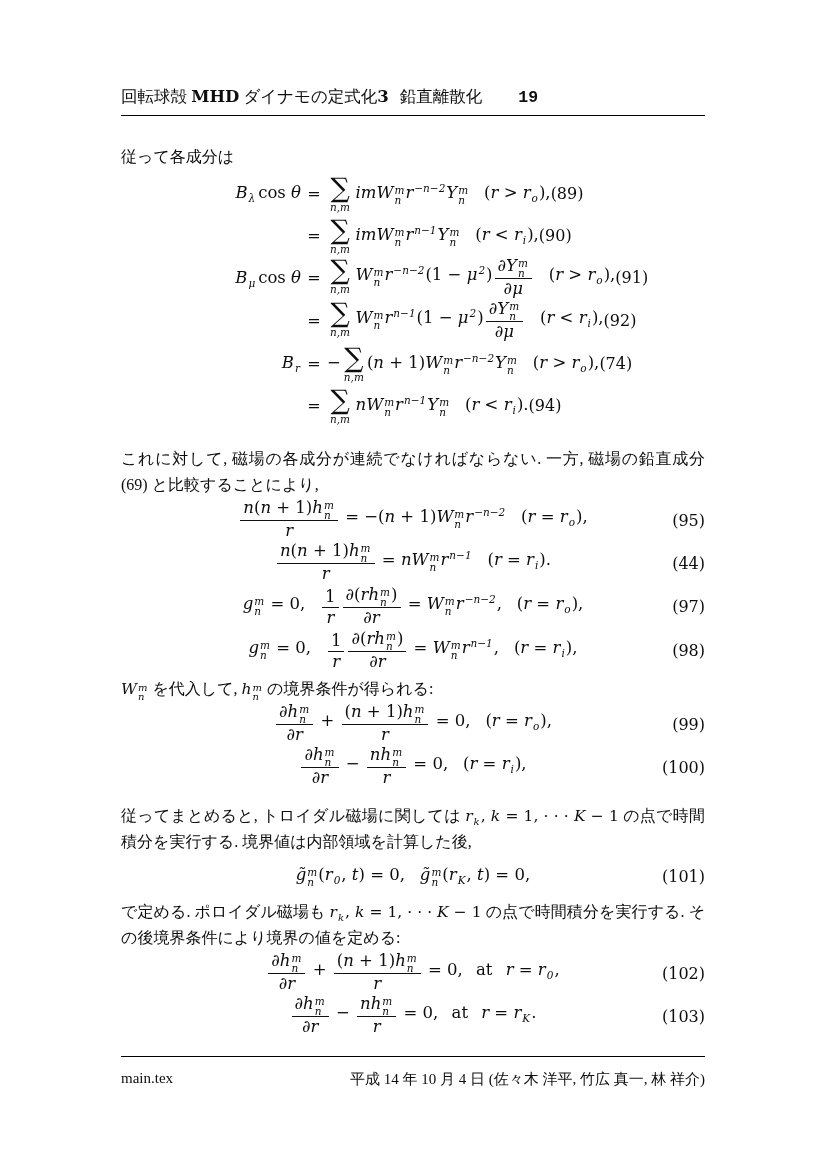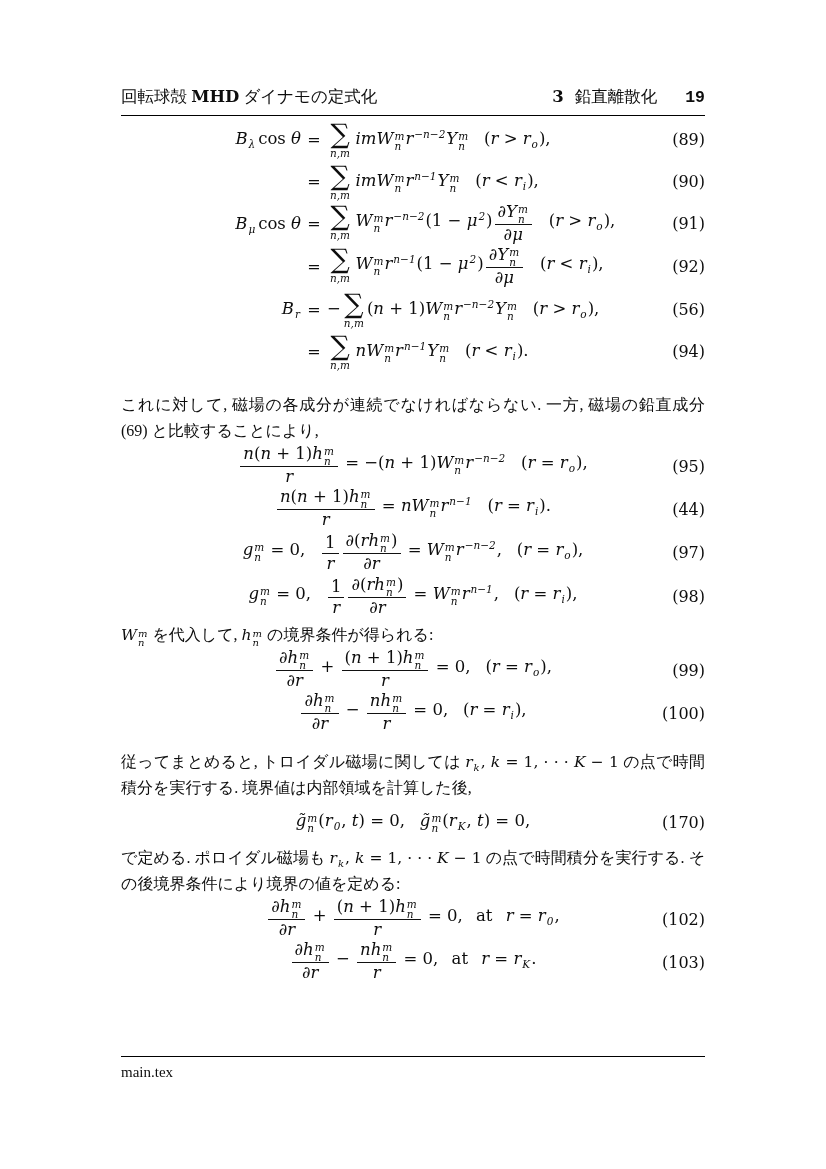--- a/index.html
+++ b/index.html
@@ -1,25 +1,25 @@
 <!DOCTYPE html>
 <html><head>
 <meta charset="utf-8">
 <style>
   html,body{margin:0;padding:0;background:#ffffff;}
   .page{position:relative;width:826px;height:1169px;background:#fff;color:#0d0d0d;
         font-family:"Liberation Serif","DejaVu Serif",serif;overflow:hidden;}
   .content{position:absolute;left:121px;top:86px;width:584px;}
   
-  .pheader{display:flex;justify-content:space-between;align-items:baseline;
+  .pheader{display:flex;align-items:baseline;
            border-bottom:1px solid #000;padding-bottom:7px;font-size:16.5px;}
   .hl .bold{font-weight:bold;font-family:"DejaVu Serif",serif;}
   .hr-group{display:flex;align-items:baseline;}
   .sec-no{font-weight:bold;margin-right:11px;font-family:"DejaVu Serif",serif;}
-  .sec-title{margin-right:28px;}
+  .sec-title{margin-right:36px;}
   .pg-no{font-weight:bold;font-family:Liberation Mono, monospace;}
   
   .para{margin:0;font-size:16px;line-height:26px;text-align:justify;}
   .p1{margin-top:28px;}
   .p2{margin-top:20px;}
   .p3{margin-top:6px;}
   .p4{margin-top:4px;}
   .p5{margin-top:15px;}
   .p6{margin-top:2px;}
   
@@ -39,45 +39,46 @@
   .sum-lim{font-size:10.5px;line-height:10px;font-style:italic;margin-top:2px;}
   .frac{display:inline-block;vertical-align:-14px;text-align:center;margin:0 2px;}
   .fnum,.fden{display:block;padding:0 3px;line-height:20px;white-space:nowrap;}
   .fnum{border-bottom:1px solid #111;}
   
   .eqalign{margin-top:2px;}
   .arow{display:grid;grid-template-columns:180px 26px auto 1fr;align-items:center;min-height:42px;}
   .arow .lhs{text-align:right;white-space:nowrap;}
   .arow .rel{text-align:center;font-family:"DejaVu Serif",serif;}
   .arow .rhs{text-align:left;white-space:nowrap;}
-  .enum{text-align:right;font-size:16px;font-family:"DejaVu Serif",serif;white-space:nowrap;}
+  .enum{font-size:16px;font-family:"DejaVu Serif",serif;white-space:nowrap;}
   
   .ceq{position:relative;display:flex;align-items:center;justify-content:center;min-height:42px;}
   .ceq.tall{min-height:44px;}
   .ceq .cbody{white-space:nowrap;}
   .ceq .enum{position:absolute;right:0;top:50%;transform:translateY(-50%);}
   
   .pfooter{position:absolute;left:121px;width:584px;top:1056px;border-top:1px solid #000;
-           padding-top:7px;display:flex;justify-content:space-between;font-size:15px;}
+           padding-top:13px;display:flex;justify-content:space-between;font-size:15px;}
 </style>
 </head>
 <body>
 
 <div class="page">
   <div class="content">
 
     <div class="pheader">
       <span class="hl"><span>回転球殻 </span><span class="bold">MHD</span><span> ダイナモの定式化</span></span>
       <span class="hr-group">
         <span class="sec-no">3</span>
         <span class="sec-title">鉛直離散化</span>
         <span class="pg-no">19</span>
       </span>
     </div>
 
+    <p class="para p1">従って各成分は</p>
 
     <div class="eqalign">
       <div class="arow">
         <span class="lhs math"><span class="ss"><span class="mi">B</span><span class="scr pos-sub"><span class="scl">λ</span></span></span><span class="msp" style="width: 0.12em;"></span><span class="mr">cos </span><span class="mi">θ</span></span>
         <span class="rel">=</span>
         <span class="rhs math"><span class="sum">
               <span class="sum-sig">∑</span>
               <span class="sum-lim">n,m</span>
             </span><span class="msp" style="width: 0.15em;"></span><span class="mi">im</span><span class="ss"><span class="mi">W</span><span class="scr pos-both"><span class="scl">m</span><span class="scl">n</span></span></span><span class="ss"><span class="mi">r</span><span class="scr pos-sup"><span class="scl">−n−2</span></span></span><span class="ss"><span class="mi">Y</span><span class="scr pos-both"><span class="scl">m</span><span class="scl">n</span></span></span><span class="msp" style="width: 0.9em;"></span><span class="mr">(</span><span class="mi">r</span><span class="mr"> &gt; </span><span class="ss"><span class="mi">r</span><span class="scr pos-sub"><span class="scl">o</span></span></span><span class="mr">),</span></span>
         <span class="enum">(89)</span>
@@ -109,21 +110,21 @@
             </span><span class="msp" style="width: 0.15em;"></span><span class="ss"><span class="mi">W</span><span class="scr pos-both"><span class="scl">m</span><span class="scl">n</span></span></span><span class="ss"><span class="mi">r</span><span class="scr pos-sup"><span class="scl">n−1</span></span></span><span class="mr">(1 − </span><span class="ss"><span class="mi">μ</span><span class="scr pos-sup"><span class="scl">2</span></span></span><span class="mr">)</span><span class="frac"><span class="fnum"><span class="mr">∂</span><span class="ss"><span class="mi">Y</span><span class="scr pos-both"><span class="scl">m</span><span class="scl">n</span></span></span></span><span class="fden"><span class="mr">∂</span><span class="mi">μ</span></span></span><span class="msp" style="width: 0.9em;"></span><span class="mr">(</span><span class="mi">r</span><span class="mr"> &lt; </span><span class="ss"><span class="mi">r</span><span class="scr pos-sub"><span class="scl">i</span></span></span><span class="mr">),</span></span>
         <span class="enum">(92)</span>
       </div>
       <div class="arow">
         <span class="lhs math"><span class="ss"><span class="mi">B</span><span class="scr pos-sub"><span class="scl">r</span></span></span></span>
         <span class="rel">=</span>
         <span class="rhs math"><span class="mr">−</span><span class="sum">
               <span class="sum-sig">∑</span>
               <span class="sum-lim">n,m</span>
             </span><span class="mr">(</span><span class="mi">n</span><span class="mr"> + 1)</span><span class="ss"><span class="mi">W</span><span class="scr pos-both"><span class="scl">m</span><span class="scl">n</span></span></span><span class="ss"><span class="mi">r</span><span class="scr pos-sup"><span class="scl">−n−2</span></span></span><span class="ss"><span class="mi">Y</span><span class="scr pos-both"><span class="scl">m</span><span class="scl">n</span></span></span><span class="msp" style="width: 0.9em;"></span><span class="mr">(</span><span class="mi">r</span><span class="mr"> &gt; </span><span class="ss"><span class="mi">r</span><span class="scr pos-sub"><span class="scl">o</span></span></span><span class="mr">),</span></span>
-        <span class="enum">(56)</span>
+        <span class="enum">(74)</span>
       </div>
       <div class="arow">
         <span class="lhs math"></span>
         <span class="rel">=</span>
         <span class="rhs math"><span class="sum">
               <span class="sum-sig">∑</span>
               <span class="sum-lim">n,m</span>
             </span><span class="msp" style="width: 0.15em;"></span><span class="mi">n</span><span class="ss"><span class="mi">W</span><span class="scr pos-both"><span class="scl">m</span><span class="scl">n</span></span></span><span class="ss"><span class="mi">r</span><span class="scr pos-sup"><span class="scl">n−1</span></span></span><span class="ss"><span class="mi">Y</span><span class="scr pos-both"><span class="scl">m</span><span class="scl">n</span></span></span><span class="msp" style="width: 0.9em;"></span><span class="mr">(</span><span class="mi">r</span><span class="mr"> &lt; </span><span class="ss"><span class="mi">r</span><span class="scr pos-sub"><span class="scl">i</span></span></span><span class="mr">).</span></span>
         <span class="enum">(94)</span>
       </div>
@@ -158,32 +159,33 @@
     </div>
     <div class="ceq">
       <span class="cbody math"><span class="frac"><span class="fnum"><span class="mr">∂</span><span class="ss"><span class="mi">h</span><span class="scr pos-both"><span class="scl">m</span><span class="scl">n</span></span></span></span><span class="fden"><span class="mr">∂</span><span class="mi">r</span></span></span><span class="mr"> − </span><span class="frac"><span class="fnum"><span class="mi">n</span><span class="ss"><span class="mi">h</span><span class="scr pos-both"><span class="scl">m</span><span class="scl">n</span></span></span></span><span class="fden"><span class="mi">r</span></span></span><span class="mr"> = 0,</span><span class="msp" style="width: 0.9em;"></span><span class="mr">(</span><span class="mi">r</span><span class="mr"> = </span><span class="ss"><span class="mi">r</span><span class="scr pos-sub"><span class="scl">i</span></span></span><span class="mr">),</span></span>
       <span class="enum">(100)</span>
     </div>
 
     <p class="para p5">従ってまとめると, トロイダル磁場に関しては <span class="math imath"><span class="ss"><span class="mi">r</span><span class="scr pos-sub"><span class="scl">k</span></span></span><span class="mr">, </span><span class="mi">k</span><span class="mr"> = 1, · · · </span><span class="mi">K</span><span class="mr"> − 1</span></span> の点で時間積分を実行する. 境界値は内部領域を計算した後,</p>
 
     <div class="ceq">
       <span class="cbody math"><span class="ss"><span class="mi">g̃</span><span class="scr pos-both"><span class="scl">m</span><span class="scl">n</span></span></span><span class="mr">(</span><span class="ss"><span class="mi">r</span><span class="scr pos-sub"><span class="scl">0</span></span></span><span class="mr">, </span><span class="mi">t</span><span class="mr">) = 0,</span><span class="msp" style="width: 0.9em;"></span><span class="ss"><span class="mi">g̃</span><span class="scr pos-both"><span class="scl">m</span><span class="scl">n</span></span></span><span class="mr">(</span><span class="ss"><span class="mi">r</span><span class="scr pos-sub"><span class="scl">K</span></span></span><span class="mr">, </span><span class="mi">t</span><span class="mr">) = 0,</span></span>
-      <span class="enum">(170)</span>
+      <span class="enum">(101)</span>
     </div>
 
     <p class="para p6">で定める. ポロイダル磁場も <span class="math imath"><span class="ss"><span class="mi">r</span><span class="scr pos-sub"><span class="scl">k</span></span></span><span class="mr">, </span><span class="mi">k</span><span class="mr"> = 1, · · · </span><span class="mi">K</span><span class="mr"> − 1</span></span> の点で時間積分を実行する. その後境界条件により境界の値を定める:</p>
 
     <div class="ceq">
       <span class="cbody math"><span class="frac"><span class="fnum"><span class="mr">∂</span><span class="ss"><span class="mi">h</span><span class="scr pos-both"><span class="scl">m</span><span class="scl">n</span></span></span></span><span class="fden"><span class="mr">∂</span><span class="mi">r</span></span></span><span class="mr"> + </span><span class="frac"><span class="fnum"><span class="mr">(</span><span class="mi">n</span><span class="mr"> + 1)</span><span class="ss"><span class="mi">h</span><span class="scr pos-both"><span class="scl">m</span><span class="scl">n</span></span></span></span><span class="fden"><span class="mi">r</span></span></span><span class="mr"> = 0,</span><span class="msp" style="width: 0.8em;"></span><span class="mr">at</span><span class="msp" style="width: 0.8em;"></span><span class="mi">r</span><span class="mr"> = </span><span class="ss"><span class="mi">r</span><span class="scr pos-sub"><span class="scl">0</span></span></span><span class="mr">,</span></span>
       <span class="enum">(102)</span>
     </div>
     <div class="ceq">
       <span class="cbody math"><span class="frac"><span class="fnum"><span class="mr">∂</span><span class="ss"><span class="mi">h</span><span class="scr pos-both"><span class="scl">m</span><span class="scl">n</span></span></span></span><span class="fden"><span class="mr">∂</span><span class="mi">r</span></span></span><span class="mr"> − </span><span class="frac"><span class="fnum"><span class="mi">n</span><span class="ss"><span class="mi">h</span><span class="scr pos-both"><span class="scl">m</span><span class="scl">n</span></span></span></span><span class="fden"><span class="mi">r</span></span></span><span class="mr"> = 0,</span><span class="msp" style="width: 0.8em;"></span><span class="mr">at</span><span class="msp" style="width: 0.8em;"></span><span class="mi">r</span><span class="mr"> = </span><span class="ss"><span class="mi">r</span><span class="scr pos-sub"><span class="scl">K</span></span></span><span class="mr">.</span></span>
       <span class="enum">(103)</span>
     </div>
 
   </div>
 
   <div class="pfooter">
     <span>main.tex</span>
+    <span>平成 14 年 10 月 4 日 (佐々木 洋平, 竹広 真一, 林 祥介)</span>
   </div>
 </div>
 
 </body></html>

